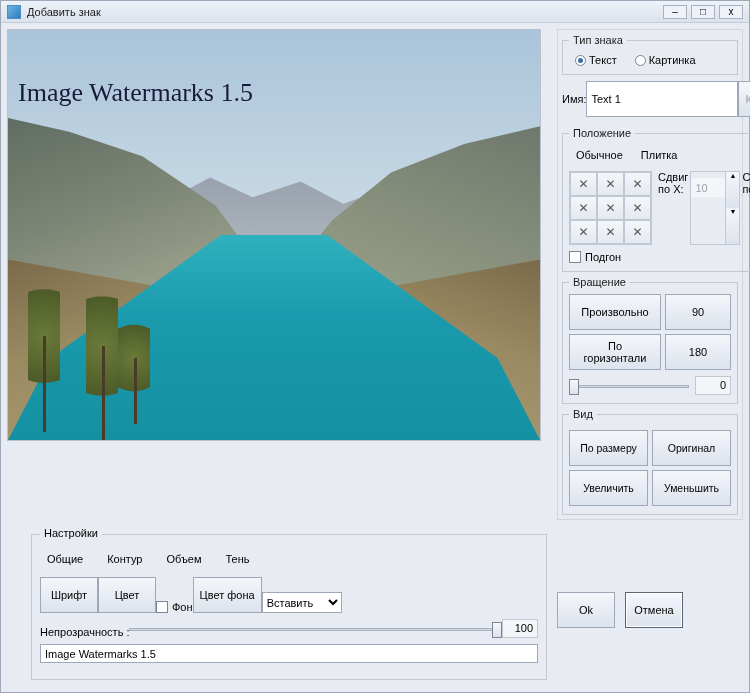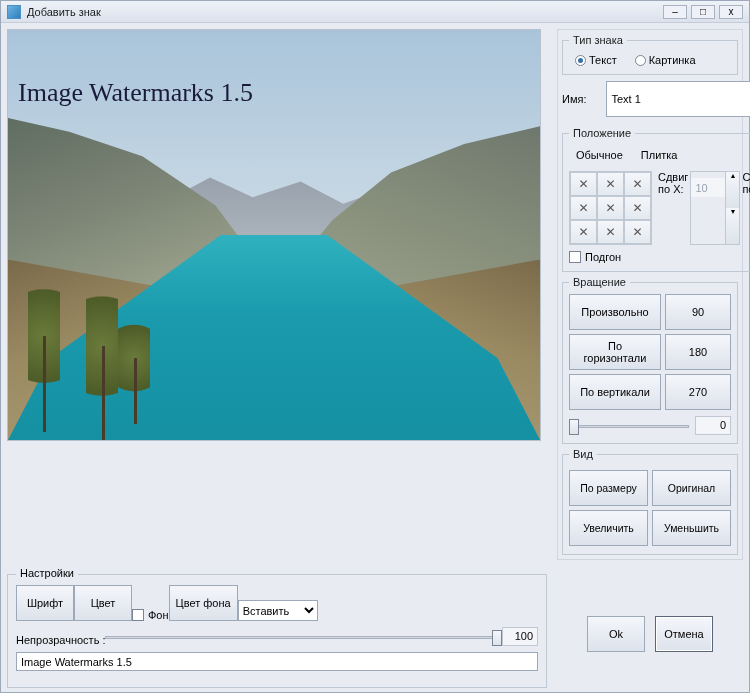--- a/index.html
+++ b/index.html
@@ -26,21 +26,21 @@
   .preview .tree.t2 { left:14%; height:170px; bottom:-2%;}
   .preview .tree.t3 { left:20%; height:110px; bottom:4%;}
   .preview .watermark { position:absolute; top:48px; left:10px; font-family: Georgia, serif; font-size:26px; color:#1a1a3a; }
   .rightpanel { width: 186px; background:#e8ecf2; border:1px solid #cfd6e0; padding:4px; display:flex; flex-direction:column; gap:4px;}
   fieldset { border:1px solid #c0c8d4; padding:6px 6px 8px 6px; }
   legend { padding:0 4px; color:#1a1a1a; }
   .radios { display:flex; gap:12px; margin-top:2px;}
   .radio { display:flex; align-items:center; gap:3px;padding-left:6px; }
   .radio .dot { width:11px; height:11px; border:1px solid #7a8494; border-radius:50%; background:#fff; display:inline-flex; align-items:center; justify-content:center;}
   .radio.checked .dot::after { content:""; width:5px; height:5px; background:#3a6ea8; border-radius:50%;}
-  .namerow { display:flex; align-items:center; gap:20px; margin:2px 0 6px 0;justify-content:space-between;}
+  .namerow { display:flex; align-items:center; gap:0; margin:2px 0 6px 0;justify-content:space-between;}
   .namerow .lbl { width:26px; }
   .namerow input { flex:1; height:36px; border:1px solid #9da8b8; background:#fff; padding:0 4px;}
   .btn { height:36px; min-width:58px; background:linear-gradient(#f4f6fa,#dde3ec); border:1px solid #9da8b8; cursor:pointer; padding:0 6px;}
   .btn.disabled { color:#9aa2b0; cursor:default;}
   .btn.strong { border:1px solid #5a6578; box-shadow: inset 0 0 0 1px #fff;}
   .tabs { display:flex; gap:4px; margin-bottom:6px;}
   .tab { padding:3px 6px; border:1px solid transparent; cursor:pointer;}
   .posgrid { display:grid; grid-template-columns:repeat(3,27px); grid-template-rows:repeat(3,24px); gap:0; border:1px solid #c0c8d4;}
   .posgrid .cell { border:1px solid #c0c8d4; background:linear-gradient(#f4f6fa,#e4e9f0); display:flex; align-items:center; justify-content:center; cursor:pointer; font-size:12px; color:#555;}
   .posrow { display:flex; gap:6px;}
@@ -56,31 +56,31 @@
   .rotrow .btn { flex:1; min-width:0;}
   .rotrow .btn.wide { flex:1.5;}
   .sliderwrap { display:flex; align-items:center; gap:6px; margin-top:6px;}
   .slider { flex:1; height:18px; position:relative;}
   .slider .track { position:absolute; top:8px; left:0; right:0; height:3px; background:#cfd6e0; border:1px solid #aab2c0;}
   .slider .thumb { position:absolute; top:2px; width:10px; height:16px; background:linear-gradient(#f4f6fa,#dde3ec); border:1px solid #7a8494;}
   .valbox { width:36px; height:19px; border:1px solid #c0c8d4; background:#f3f5f9; padding:0 4px; line-height:17px; text-align:right;}
   .viewrow { display:flex; gap:4px; margin-top:4px;}
   .viewrow .btn { flex:1; min-width:0; padding:0 3px; font-size:10.5px;}
   .bottom { margin: 6px 6px 6px 6px;}
-  .settings { border:1px solid #c0c8d4; padding: 4px 8px 10px 8px; margin-top:2px; position:relative;}
+  .settings { border:1px solid #c0c8d4; padding: 4px 8px 10px 8px; margin-top:2px; position:relative;margin-left:24px;}
   .settings .legend { position:absolute; top:-8px; left:8px; background:#e8ecf2; padding:0 4px;}
   .settings .tabs { margin:10px 0 8px 0; gap:10px;}
   .settings .row { display:flex; align-items:flex-end; margin:6px 0;}
   .settings input.text { height:19px; border:1px solid #9da8b8; background:#fff; padding:0 4px;}
   .settings .longslider { width:360px;}
   .settings .opaq { flex:1;}
   .okcancel { display:flex; gap:10px; justify-content:center; align-items:center; margin-top:8px;}
   .bottomflex { display:flex; gap: 10px; }
   .bottomflex .settings { flex:1;}
-  .bottomflex .okwrap { width:186px; display:flex; align-items:center; justify-content:center;}
+  .bottomflex .okwrap { width:186px; display:flex; align-items:center; }
   select.combo { height:21px; border:1px solid #9da8b8; background:#fff; min-width:80px;}
 </style>
 </head>
 <body>
 
 <div class="window">
   <div class="titlebar">
     <div class="icon"></div>
     <div class="title">Добавить знак</div>
     <div class="winbtn">–</div>
@@ -182,24 +182,20 @@
         <legend>Вращение</legend>
         <div class="rotgrid">
           <div class="rotrow">
             <button class="btn wide">Произвольно</button>
             <button class="btn">90</button>
           </div>
           <div class="rotrow">
             <button class="btn wide">По горизонтали</button>
             <button class="btn">180</button>
           </div>
-          <div class="rotrow">
-            <button class="btn wide">По вертикали</button>
-            <button class="btn">270</button>
-          </div>
         </div>
         <div class="sliderwrap">
           <div class="slider">
             <div class="track"></div>
             <div class="thumb" style="left:0"></div>
           </div>
           <div class="valbox">0</div>
         </div>
       </fieldset>
 
@@ -214,20 +210,26 @@
           <button class="btn">Уменьшить</button>
         </div>
       </fieldset>
     </div>
   </div>
 
   <div class="bottom">
     <div class="bottomflex">
       <div class="settings">
         <div class="legend">Настройки</div>
+        <div class="tabs">
+          <div class="tab">Общие</div>
+          <div class="tab">Контур</div>
+          <div class="tab">Объем</div>
+          <div class="tab">Тень</div>
+        </div>
         <div class="row">
           <button class="btn">Шрифт</button>
           <button class="btn">Цвет</button>
           <div class="chk" style="margin-top:0">
             <span class="box"></span>
             <span>Фон</span>
           </div>
           <button class="btn">Цвет фона</button>
           <select class="combo">
             <option>Вставить</option>

